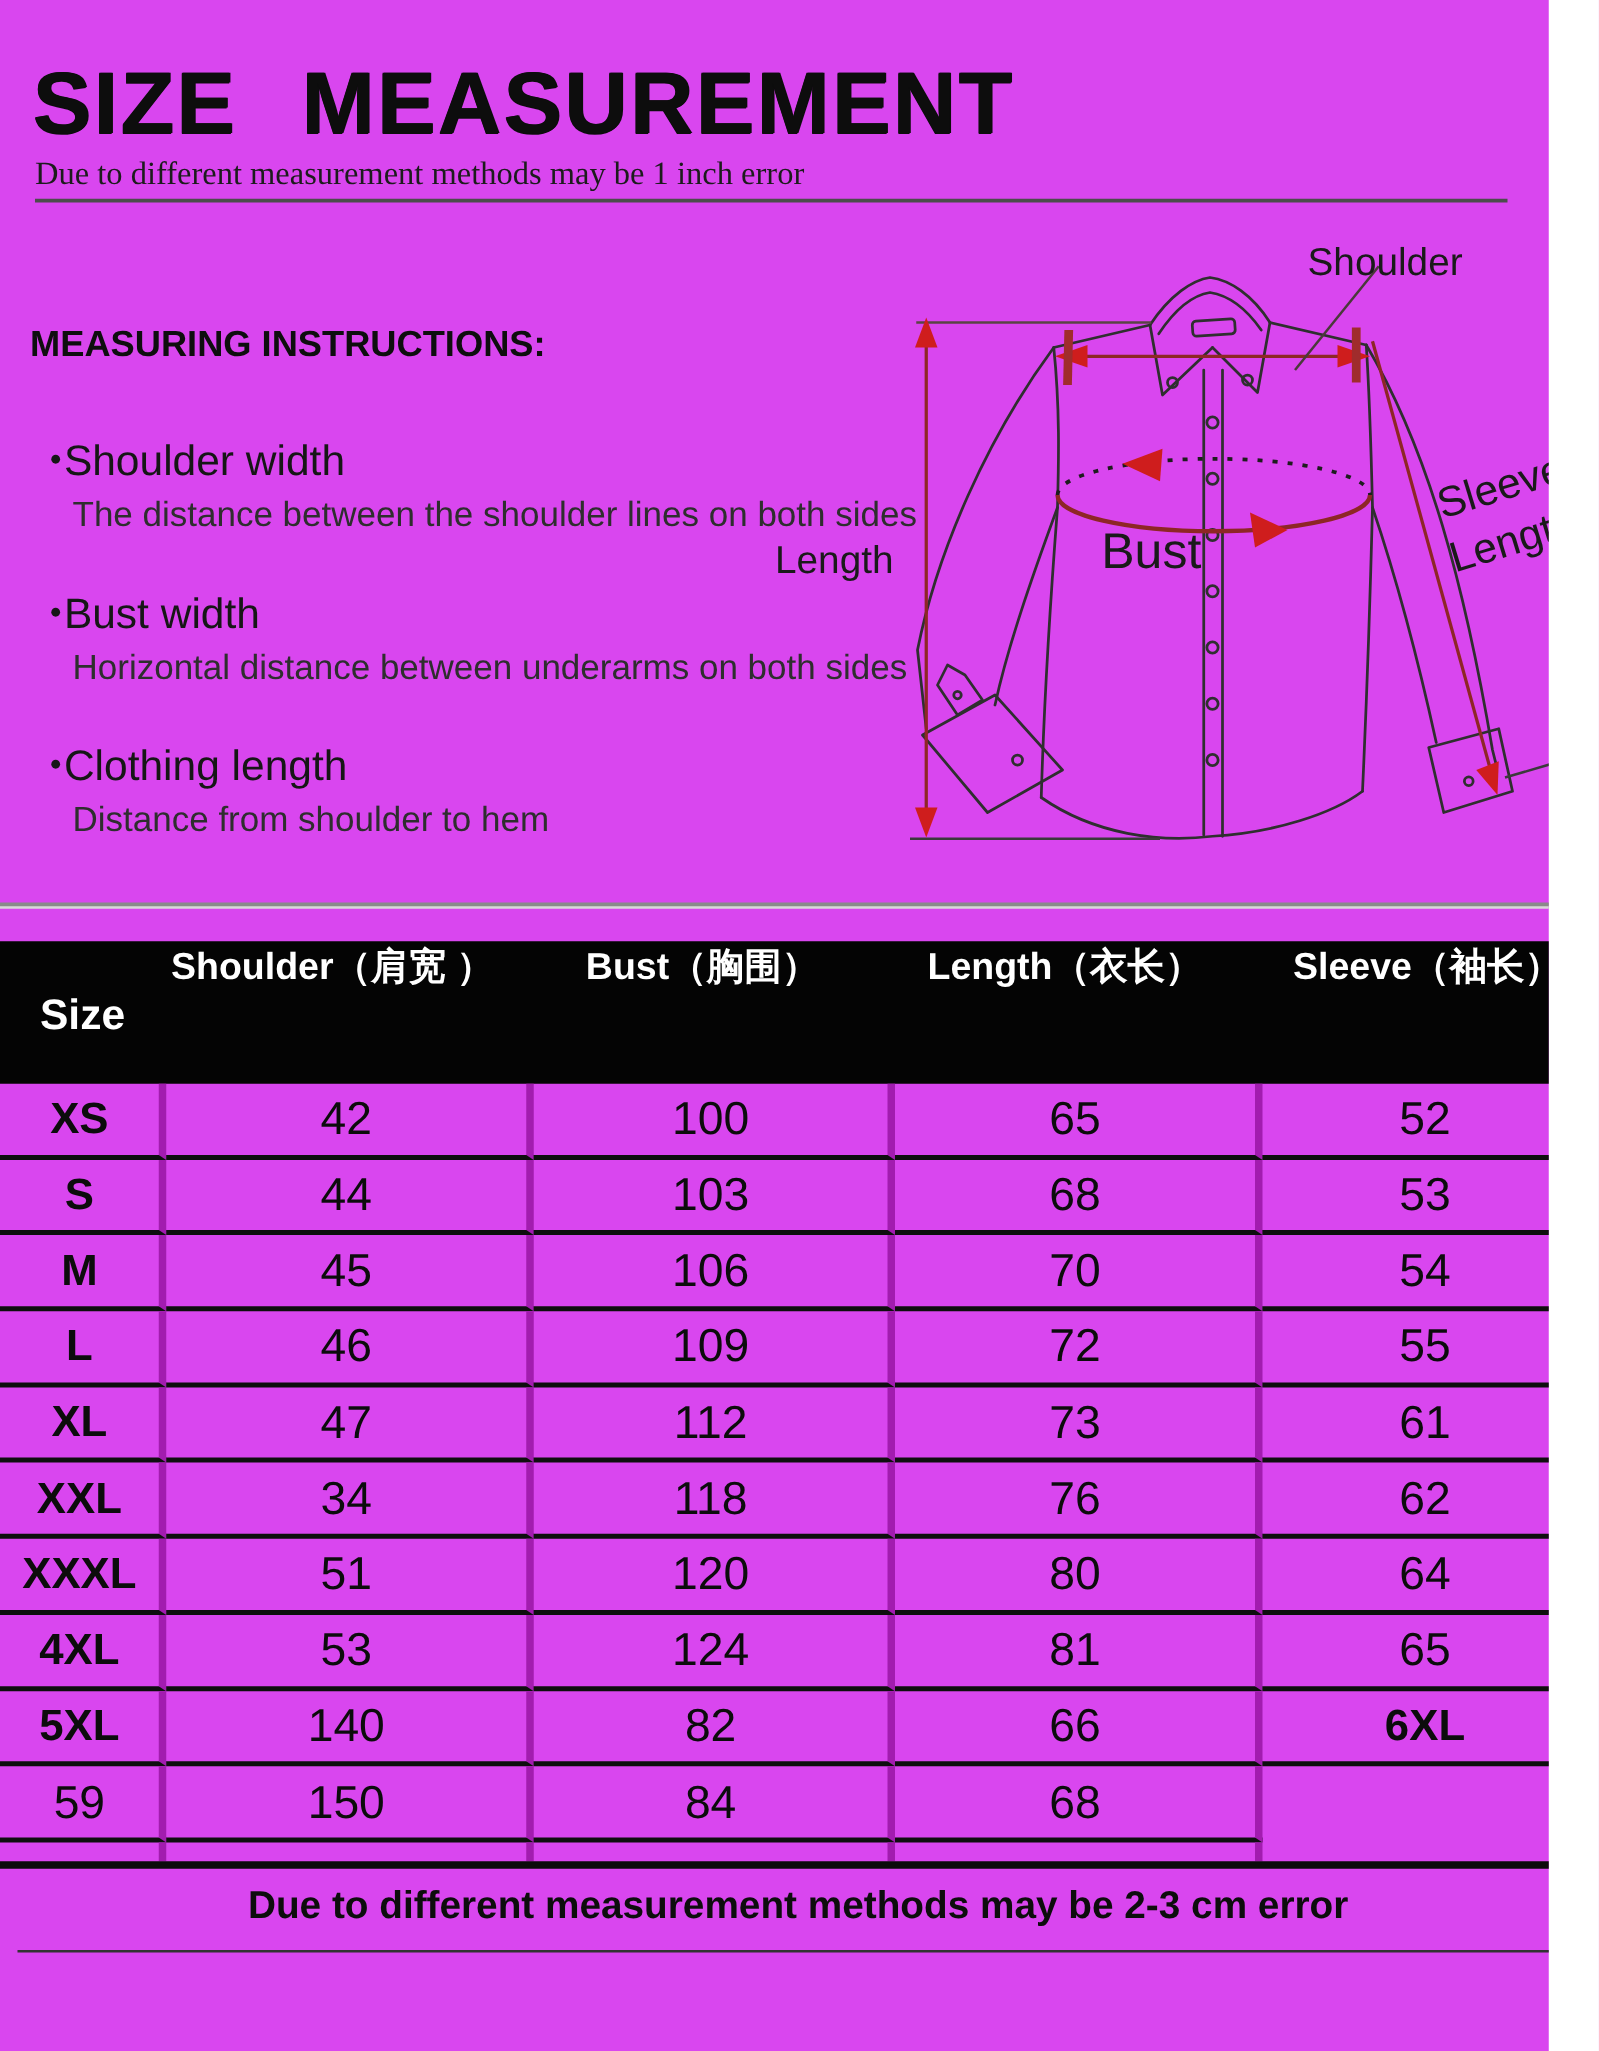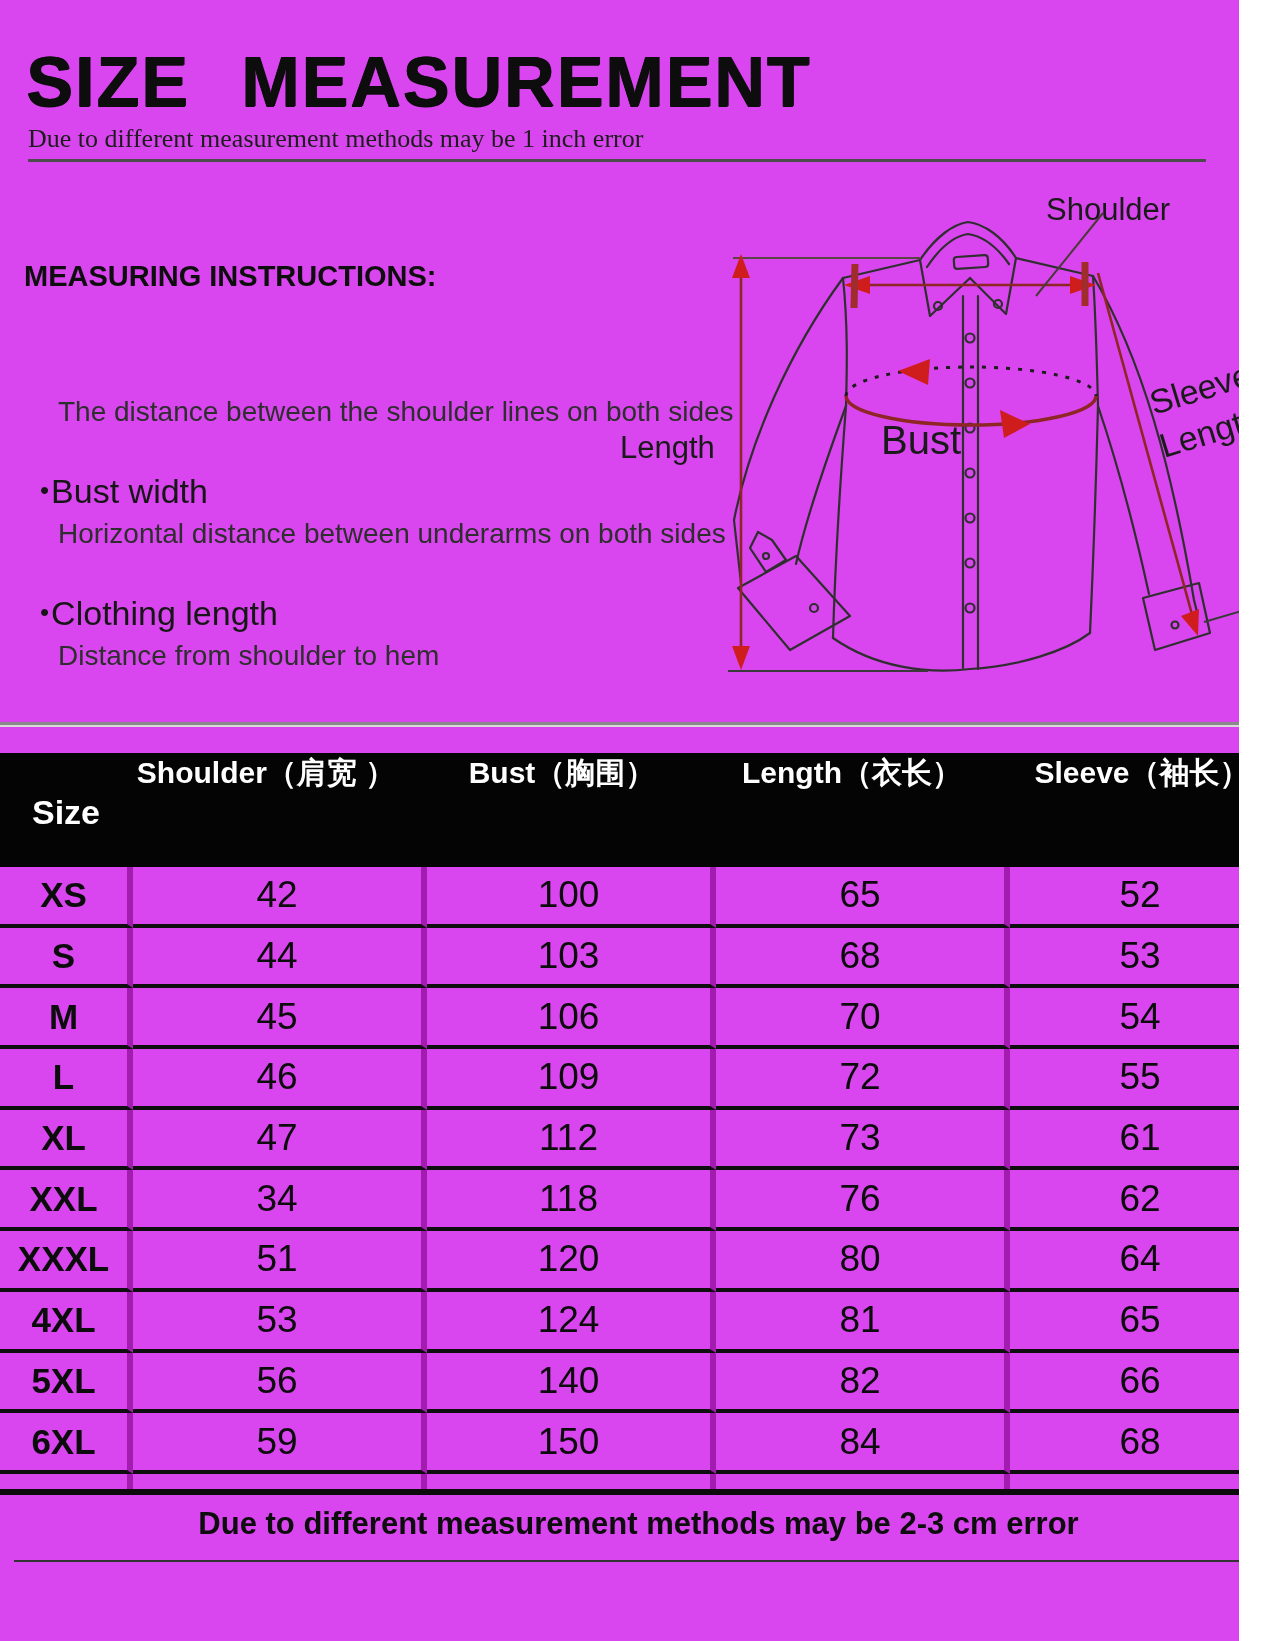--- a/index.html
+++ b/index.html
@@ -57,20 +57,21 @@
 <body>
 
 <div class="page">
 
   <div class="title">SIZE MEASUREMENT</div>
   <div class="subtitle">Due to different measurement methods may be 1 inch error</div>
   <div class="rule-top"></div>
 
   <div class="instr-heading">MEASURING INSTRUCTIONS:</div>
 
+  <div class="instr-term t1"><span class="bullet">•</span><span>Shoulder width</span></div>
   <div class="instr-desc d1">The distance between the shoulder lines on both sides</div>
 
   <div class="instr-term t2"><span class="bullet">•</span><span>Bust width</span></div>
   <div class="instr-desc d2">Horizontal distance between underarms on both sides</div>
 
   <div class="instr-term t3"><span class="bullet">•</span><span>Clothing length</span></div>
   <div class="instr-desc d3">Distance from shoulder to hem</div>
 
   <div class="diagram">
     <svg viewBox="0 0 672 544">
@@ -201,21 +202,20 @@
     <div class="cell">80</div>
     <div class="cell">64</div>
 
     <div class="cell size">4XL</div>
     <div class="cell">53</div>
     <div class="cell">124</div>
     <div class="cell">81</div>
     <div class="cell">65</div>
 
     <div class="cell size">5XL</div>
-    <div class="cell">56</div>
     <div class="cell">140</div>
     <div class="cell">82</div>
     <div class="cell">66</div>
 
     <div class="cell size">6XL</div>
     <div class="cell">59</div>
     <div class="cell">150</div>
     <div class="cell">84</div>
     <div class="cell">68</div>
 

